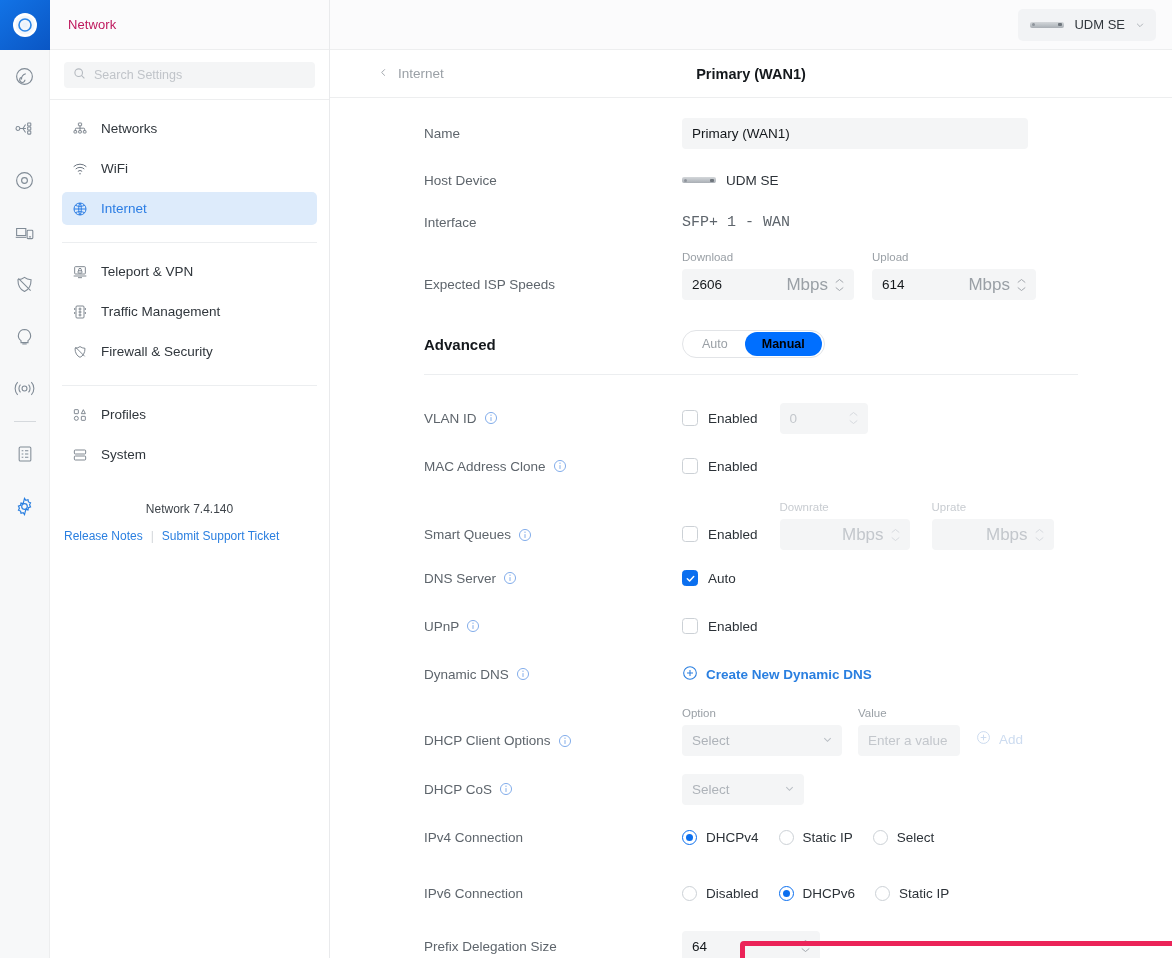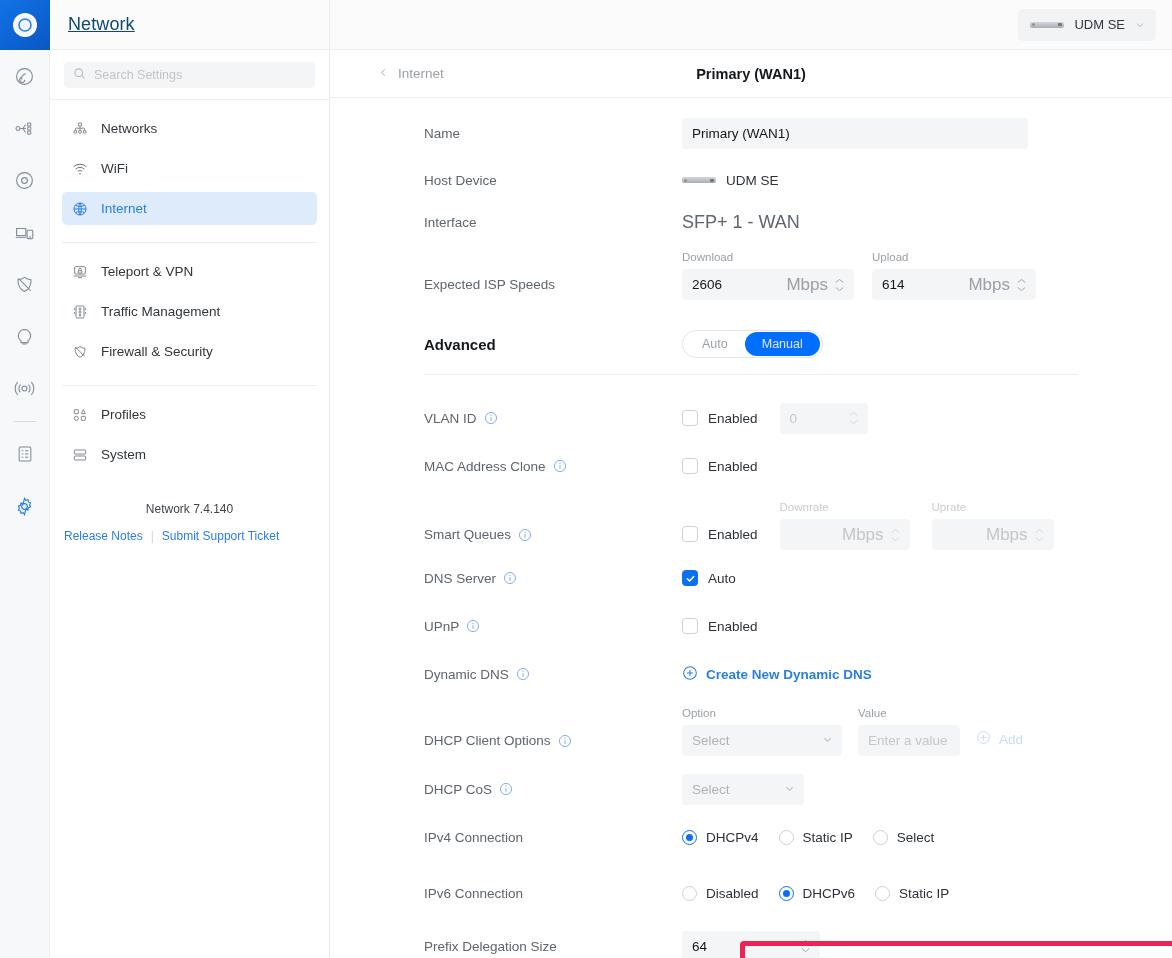--- a/index.html
+++ b/index.html
@@ -43,21 +43,21 @@
     background: #ffffff;
     border-right: 1px solid #e9eaec;
     display: flex; flex-direction: column;
   }
   .sidebar-head {
     height: 50px; display: flex; align-items: center;
     padding-left: 18px;
     border-bottom: 1px solid #edeeef;
     background: #fbfbfc;
   }
-  .page-title { font-size: 18px; color: #0c4a6e; font-weight: 400; letter-spacing: .1px; text-decoration: underline; }
+  .page-title { font-size: 13px; color: #be185d; font-weight: 400; letter-spacing: .1px; }
   .search-wrap { padding: 12px 14px 11px 14px; border-bottom: 1px solid #edeeef; }
   .search-box {
     height: 26px; background: #f4f5f6; border-radius: 4px;
     display: flex; align-items: center; padding: 0 9px; gap: 8px;
   }
   .search-box svg { color: #b4b9bf; flex: 0 0 auto; }
   .search-box input {
     border: 0; background: transparent; outline: none;
     font-family: "Liberation Sans", sans-serif;
     font-size: 12.5px; color: #55595e; width: 100%;
@@ -151,21 +151,21 @@
 
   .seg {
     display: inline-flex; align-items: center; height: 28px;
     border: 1px solid #e2e4e7; border-radius: 14px; padding: 2px; background: #fff;
   }
   .seg-btn {
     height: 24px; padding: 0 17px; border-radius: 12px;
     display: flex; align-items: center; font-size: 12.5px;
     color: #9aa0a6; cursor: pointer;
   }
-  .seg-btn.on { background: #006fff; color: #e5e5e5; font-weight: normal; text-align: right; }
+  .seg-btn.on { background: #006fff; color: #000000; font-weight: bold; text-align: right; }
 
   .chk-wrap { display: flex; align-items: center; gap: 10px; cursor: pointer; }
   .chk {
     width: 16px; height: 16px; border-radius: 3.5px;
     border: 1.5px solid #ccd1d6; background: #fff;
     display: flex; align-items: center; justify-content: center; flex: 0 0 16px;
   }
   .chk.on { background: #0b6fef; border-color: #0b6fef; }
   .chk-label { font-size: 13.5px; color: #2c3238; }
 
@@ -444,21 +444,21 @@
           <span class="device-img"></span>
           <span style="font-size:13.5px;color:#2c3238;">UDM SE</span>
         </div>
       </div>
 
       <div class="row" style="margin-top:8px">
         <div class="row-label">
           <span>Interface</span>
         </div>
         <div class="row-ctl">
-          <span style="font-size:18px;color:#5e656c;">SFP+ 1 - WAN</span>
+          <span style="font-size:15px;color:#5e656c;font-family:Liberation Mono, monospace;">SFP+ 1 - WAN</span>
         </div>
       </div>
 
       <div class="row" style="margin-top:12px;align-items:flex-end;">
         <div class="row-label" style="padding-bottom:8px">
           <span>Expected ISP Speeds</span>
         </div>
         <div class="row-ctl" style="gap:18px">
           <div class="field-group">
             <div class="field-cap">Download</div>

